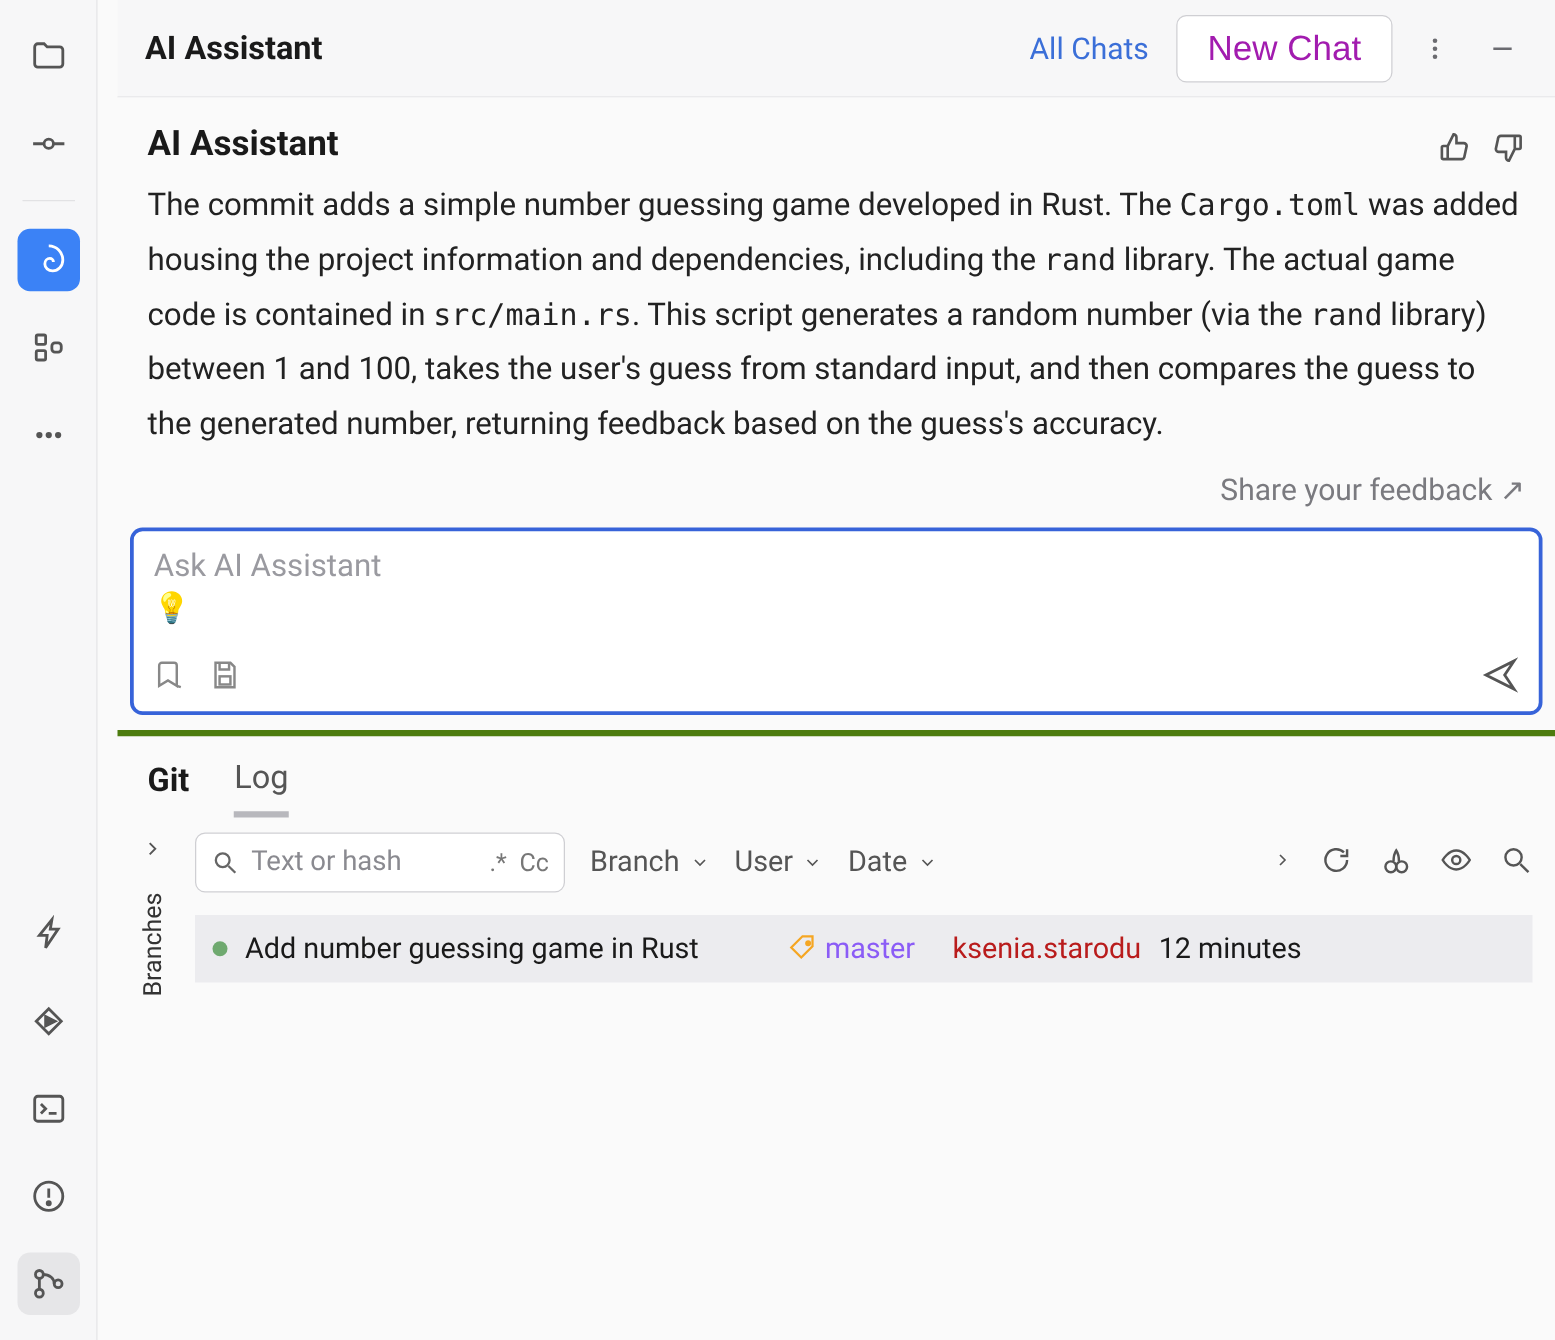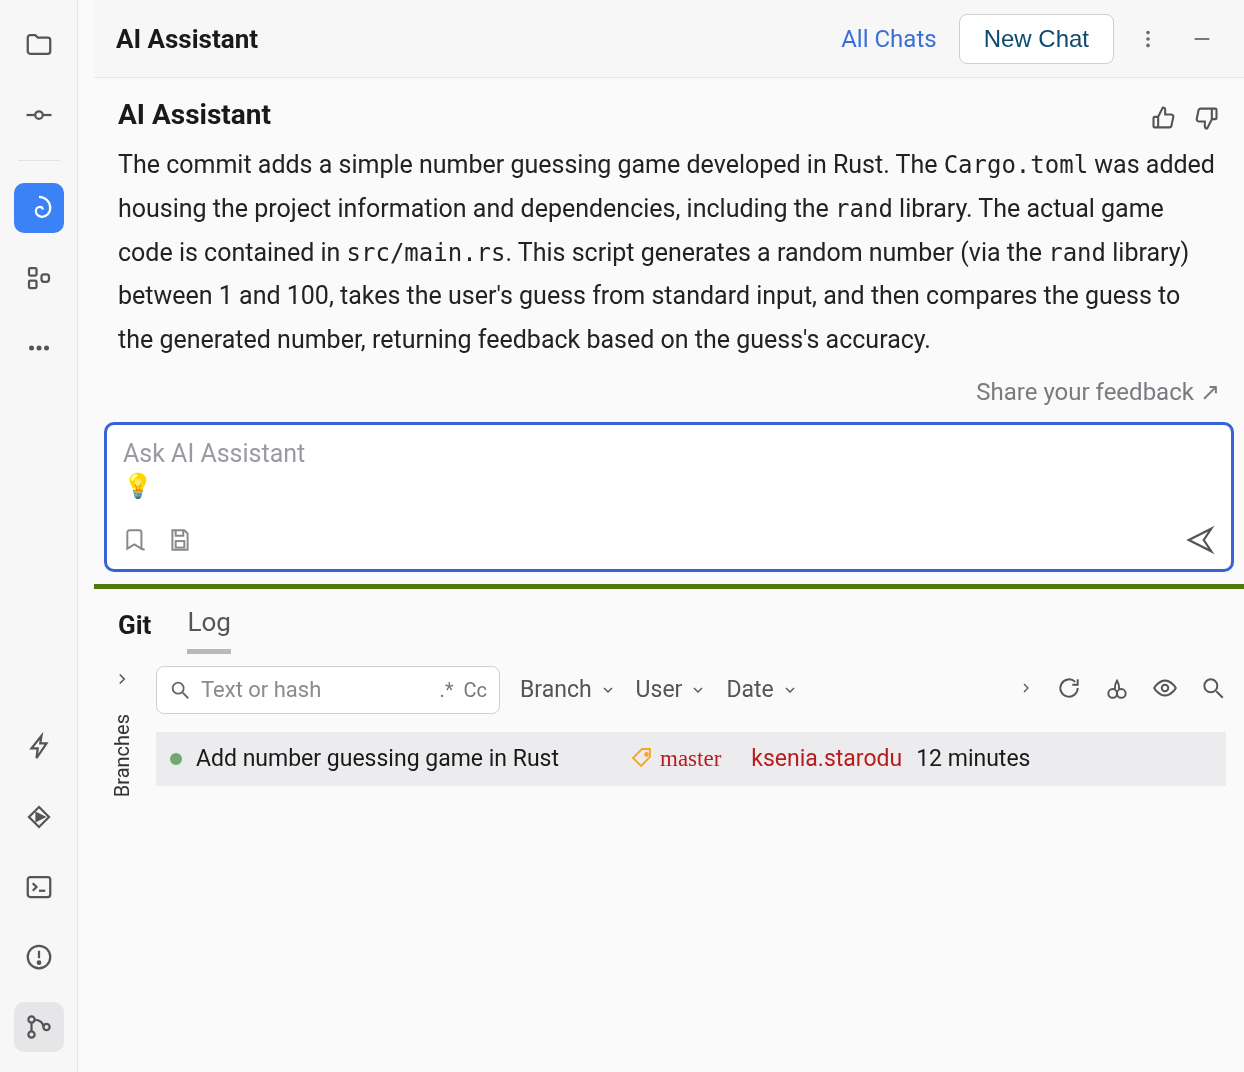--- a/index.html
+++ b/index.html
@@ -17,21 +17,21 @@
   .toolstrip .iconbtn:not(.active) svg { color: #555; }
 
   
   .main { flex: 1; display: flex; flex-direction: column; }
 
   
   .header { display: flex; align-items: center; height: 78px; padding: 0 22px 0 22px; border-bottom: 1px solid #e6e6e8; background: #f7f7f8; }
   .header .title { font-size: 26px; font-weight: 700; color: #1a1a1a; }
   .header .flex { flex: 1; }
   .header .link { color: #3b6fd8; font-size: 24px; margin-right: 22px; }
-  .header .btn { border: 1px solid #cfcfd3; background: #fff; border-radius: 8px; padding: 10px 24px; font-size: 24px; color: #0c4a6e; }
+  .header .btn { border: 1px solid #cfcfd3; background: #fff; border-radius: 8px; padding: 10px 24px; font-size: 28px; color: #a21caf; }
   .header .icon { width: 40px; height: 40px; display: flex; align-items: center; justify-content: center; margin-left: 14px; color: #6b6b70; }
   .header .icon svg { width: 22px; height: 22px; }
 
   
   .chat { padding: 20px 24px 0 24px; background: #fafafa; }
   .chat .from { font-size: 28px; font-weight: 700; margin-bottom: 12px; }
   .chat .feedback-icons { float: right; display: flex; gap: 14px; color: #555; padding-top: 6px; }
   .chat .feedback-icons svg { width: 28px; height: 28px; }
   .chat .body { font-size: 25px; line-height: 1.75; color: #222; clear: right; }
   .chat .body code { font-family: ui-monospace, SFMono-Regular, Menlo, monospace; font-size: 24px; }
@@ -55,35 +55,35 @@
   .tabs .tab.bold { font-weight: 700; color: #1a1a1a; }
   .tabs .tab.active { border-bottom: 5px solid #b8b8bd; padding-bottom: 12px; }
 
   .gitbody { display: flex; flex: 1; }
   .branchgutter { width: 56px; border-right: 0; display: flex; flex-direction: column; align-items: center; padding-top: 16px; }
   .branchgutter .chev svg { width: 18px; height: 18px; color: #555; }
   .branchgutter .rot { writing-mode: vertical-rl; transform: rotate(180deg); margin-top: 22px; font-size: 20px; color: #333; }
 
   .logarea { flex: 1; padding: 12px 18px 0 6px; display: flex; flex-direction: column; }
   .filterrow { display: flex; align-items: center; gap: 20px; }
-  .searchbox { display: flex; align-items: center; border: 1px solid #cfcfd3; border-radius: 8px; background: #fff; height: 48px; padding: 0 12px; width: 344px; gap: 10px; }
+  .searchbox { display: flex; align-items: center; border: 1px solid #cfcfd3; border-radius: 8px; background: #fff; height: 48px; padding: 0 12px; width: 296px; gap: 10px; }
   .searchbox svg { width: 22px; height: 22px; color: #666; }
   .searchbox .ph { color: #8a8a90; font-size: 22px; flex: 1; }
   .searchbox .mini { color: #777; font-size: 20px; }
   .filter { display: flex; align-items: center; gap: 8px; color: #555; font-size: 23px; }
   .filter svg { width: 16px; height: 16px; }
   .filterrow .flex { flex: 1; }
   .righticons { display: flex; gap: 22px; align-items: center; color: #555; }
   .righticons svg { width: 26px; height: 26px; }
   .righticons .chevr svg { width: 16px; height: 16px; }
 
   .commitrow { margin-top: 18px; background: #ececef; border-radius: 0; height: 54px; display: flex; align-items: center; padding: 0 14px; gap: 14px; font-size: 23px; }
   .commitrow .dot { width: 12px; height: 12px; border-radius: 50%; background: #6fa96f; flex-shrink: 0; }
   .commitrow .msg { flex: 0 0 auto; width: 420px; white-space: nowrap; overflow: hidden; text-overflow: ellipsis; color: #1a1a1a; }
-  .commitrow .tag { display: flex; align-items: center; gap: 6px; color: #b91c1c; font-family: Liberation Serif, serif; }
+  .commitrow .tag { display: flex; align-items: center; gap: 6px; color: #8b5cf6; }
   .commitrow .tag svg { width: 24px; height: 24px; }
   .commitrow .author { margin-left: 16px; color: #b91c1c; max-width: 170px; white-space: nowrap; overflow: hidden; }
   .commitrow .time { color: #1a1a1a; }
 </style>
 </head>
 <body>
 
 <div class="app">
 
   <div class="toolstrip">

